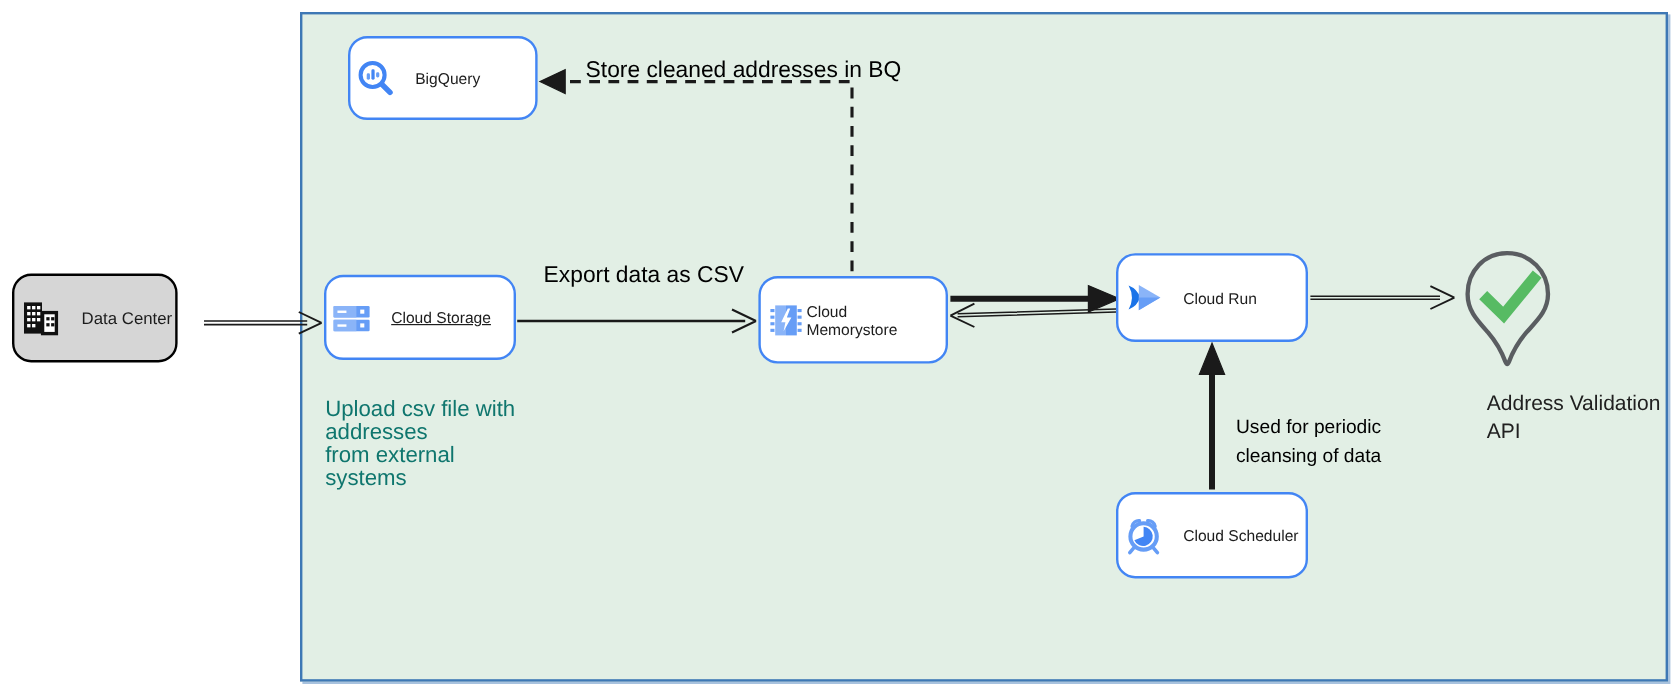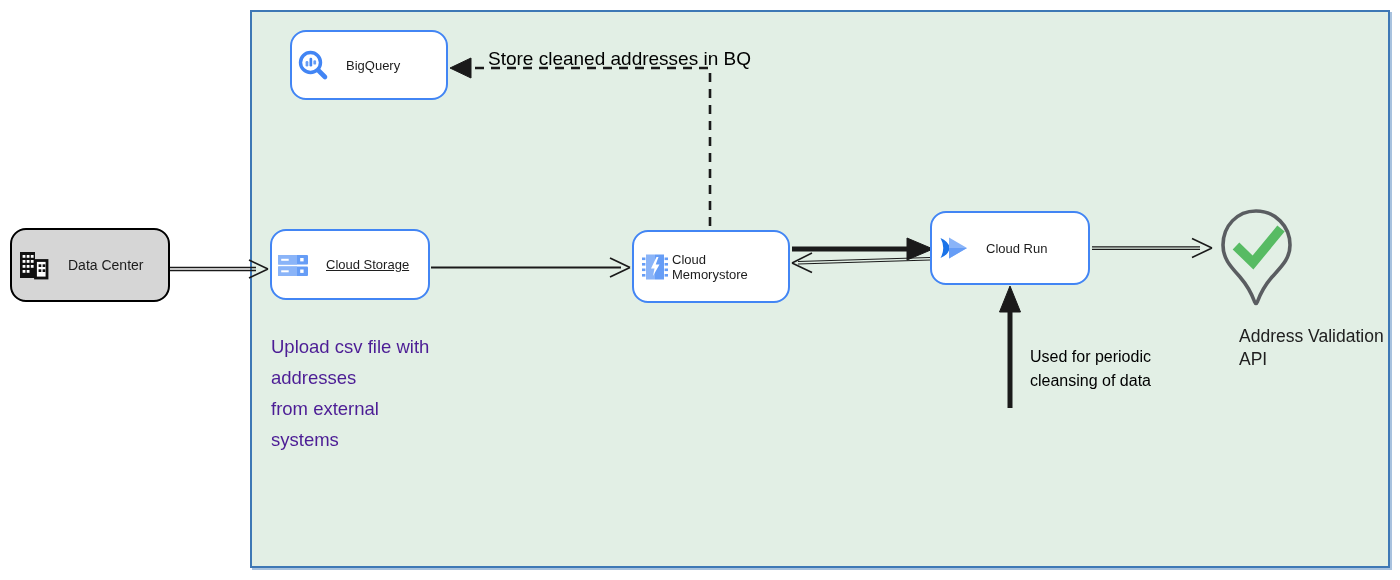--- a/index.html
+++ b/index.html
@@ -18,34 +18,34 @@
     position:absolute;display:flex;align-items:center;box-sizing:border-box;
     background:#ffffff;border:2px solid #4285f4;border-radius:16px;z-index:6;
     padding-left:4px;gap:16px;
   }
   .node .icon{flex:0 0 auto;display:block;}
   .node-label{font-size:13px;line-height:15px;white-space:pre-wrap;color:#1c1c1c;}
   .node-external{
     background:#d6d6d6;border:2px solid #000000;
   }
   .node-external .node-label{font-size:14px;}
-  #node-data-center{left:10px;top:228px;width:160px;height:74px;}
+  #node-data-center{left:10px;top:228px;width:138px;height:74px;}
   #node-bigquery{left:290px;top:30px;width:158px;height:70px;}
   #node-cloud-storage{left:270px;top:229px;width:160px;height:71px;text-decoration:underline;}
   #node-cloud-memorystore{left:632px;top:230px;width:158px;height:73px;gap:0;}
   #node-cloud-run{left:930px;top:211px;width:160px;height:74px;}
   #node-cloud-scheduler{left:930px;top:410px;width:160px;height:72px;}
   .edge-label{
     position:absolute;font-size:19px;color:#000;white-space:pre-wrap;z-index:7;
   }
   #label-store-bq{left:488px;top:20px;margin-top:28px;}
   #label-export-csv{left:453px;top:219px;}
   #label-periodic{left:1030px;top:345px;font-size:16px;line-height:24px;}
   .note{
-    position:absolute;font-size:18.5px;line-height:31px;color:#4c1d95;
+    position:absolute;font-size:18.5px;line-height:19px;color:#0f766e;
     white-space:pre-wrap;z-index:7;
   }
   #note-upload{left:271px;top:331px;width:270px;}
   #note-parse{left:607px;top:331px;width:290px;}
   #label-address{
     position:absolute;left:1239px;top:325px;width:170px;
     font-size:17.5px;line-height:23px;color:#202020;white-space:pre-wrap;z-index:7;
   }
 </style>
 </head>
@@ -176,22 +176,34 @@
 
   <div class="node" id="node-cloud-run">
     <svg class="icon" width="34" height="34" viewBox="0 0 34 34">
       <path d="M4.5,7 Q10,17 4.5,27 Q12,24 14,17 Q12,10 4.5,7 Z" fill="#1a73e8"></path>
       <polygon points="13,6.5 31,17 13,27.5" fill="#8ab4f8"></polygon>
       <polygon points="13,17 31,17 13,27.5" fill="#669df6"></polygon>
     </svg>
     <span class="node-label">Cloud Run</span>
   </div>
 
+  <div class="node" id="node-cloud-scheduler">
+    <svg class="icon" width="34" height="34" viewBox="0 0 34 34">
+      <path d="M7.5,9.5 a5.5,5.5 0 0 1 6,-4.5" stroke="#669df6" stroke-width="3" fill="none" stroke-linecap="round"></path>
+      <path d="M26.5,9.5 a5.5,5.5 0 0 0 -6,-4.5" stroke="#669df6" stroke-width="3" fill="none" stroke-linecap="round"></path>
+      <path d="M8.5,28 L5.5,31.5" stroke="#669df6" stroke-width="3" stroke-linecap="round"></path>
+      <path d="M25.5,28 L28.5,31.5" stroke="#669df6" stroke-width="3" stroke-linecap="round"></path>
+      <circle cx="17" cy="18" r="11" fill="#fff" stroke="#669df6" stroke-width="3.4"></circle>
+      <path d="M17,18 L17,10 A8,8 0 1 1 9.3,21.2 Z" fill="#4285f4"></path>
+    </svg>
+    <span class="node-label">Cloud Scheduler</span>
+  </div>
 
   <div class="edge-label" id="label-store-bq">Store cleaned addresses in BQ</div>
+  <div class="edge-label" id="label-export-csv">Export data as CSV</div>
   <div class="edge-label" id="label-periodic">Used for periodic
 cleansing of data</div>
 
   <div class="note" id="note-upload">Upload csv file with
 addresses
 from external
 systems</div>
 
   <div id="label-address">Address Validation
 API</div>

